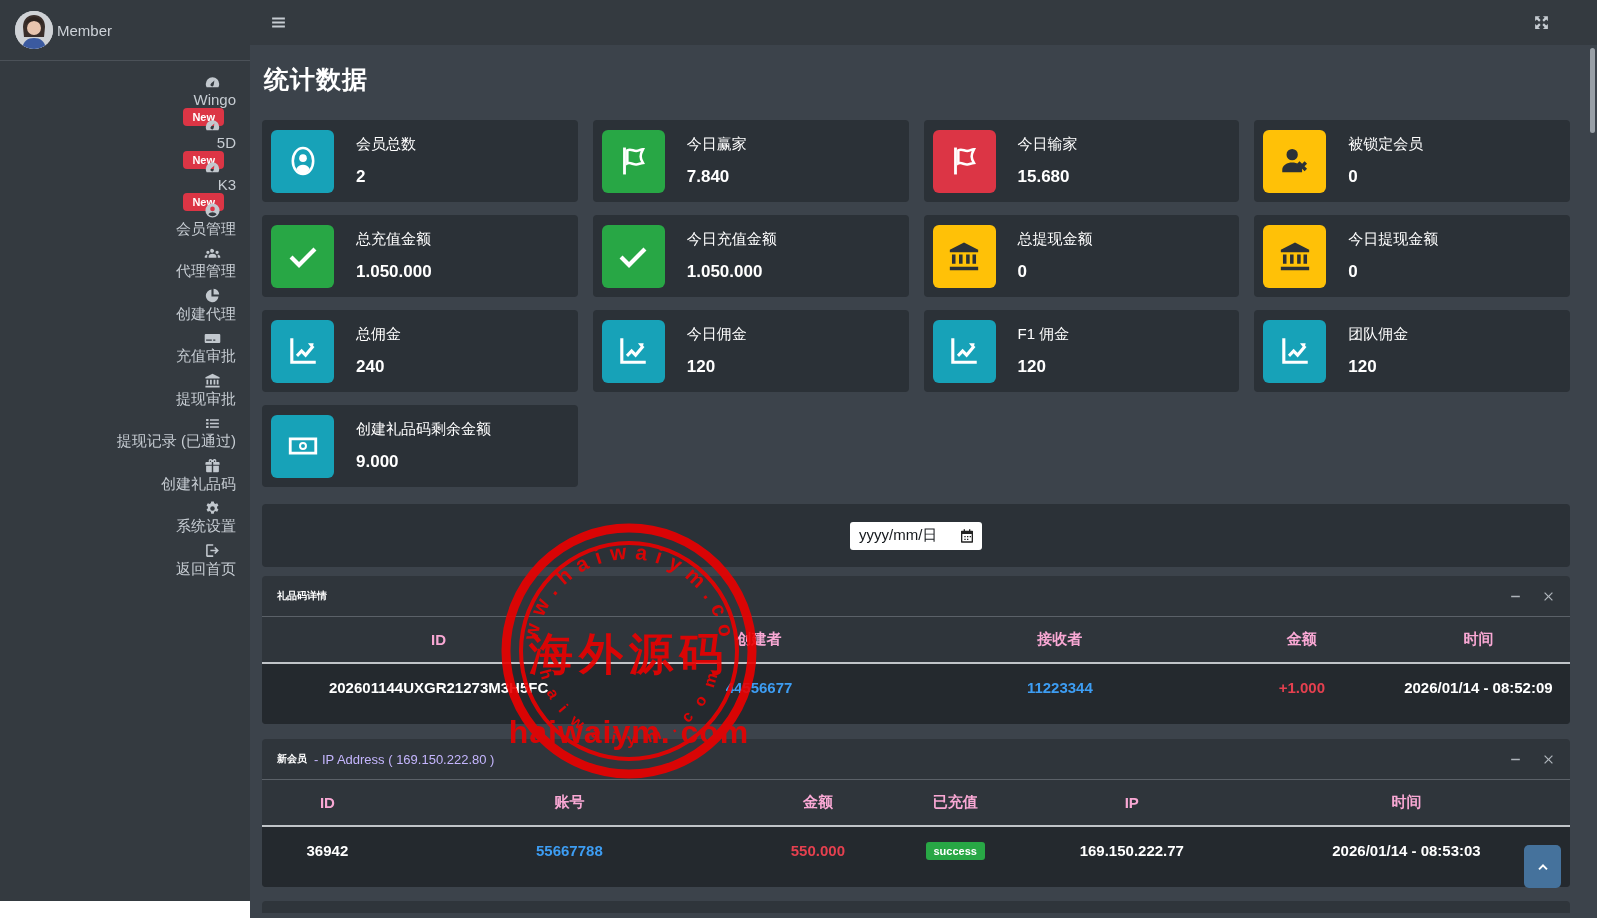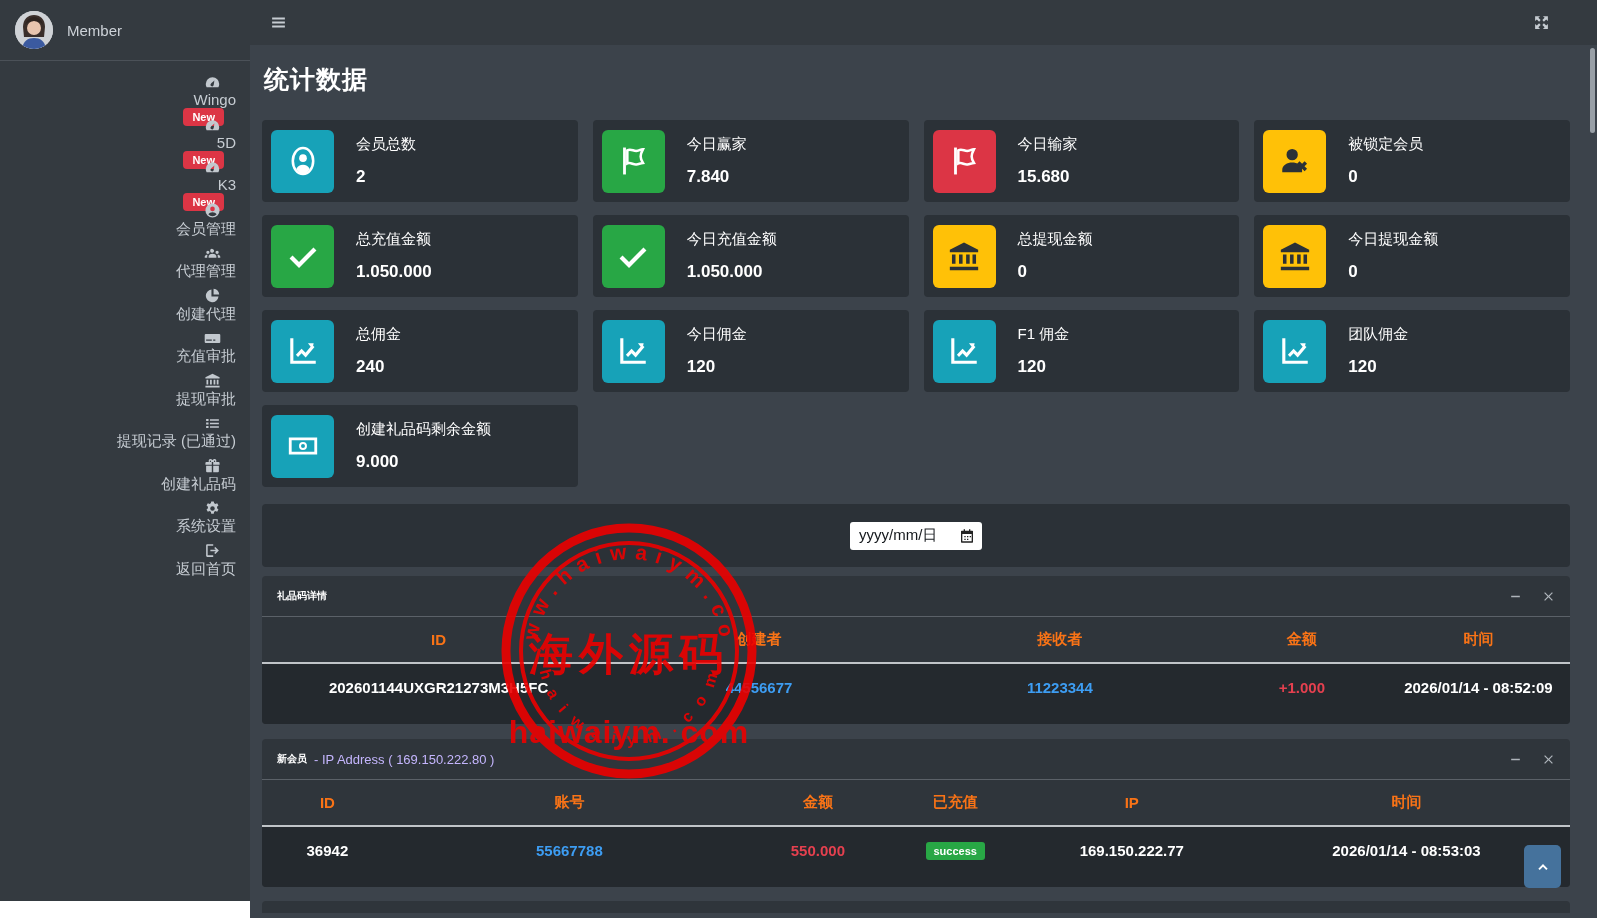--- a/index.html
+++ b/index.html
@@ -2,21 +2,21 @@
 <html><head>
 <meta charset="utf-8">
 <style>
   * { margin:0; padding:0; box-sizing:border-box; }
   html,body { width:1597px; height:918px; }
   body { position:relative; background:#ffffff; font-family:"Liberation Sans",sans-serif; overflow:hidden; }
   svg { fill:currentColor; }
 
   
   .sidebar { position:absolute; left:0; top:0; width:250px; height:901px; background:#343a40; z-index:5; }
-  .brand { height:61px; display:flex; align-items:center; gap:14px; padding:0 15px; border-bottom:1px solid #4b5158; }
+  .brand { height:61px; display:flex; align-items:center; gap:4px; padding:0 15px; border-bottom:1px solid #4b5158; }
   .avatar { width:38px; height:38px; border-radius:50%; overflow:hidden; flex:0 0 38px; background:#cfd2d6; }
   .brand-name { color:#cdd2d8; font-size:15px; }
   .nav { padding-top:13px; }
   .side-item { height:42.5px; display:flex; align-items:flex-end; padding:0 14px 0 24px; color:#c6ccd2; font-size:15px; cursor:pointer;flex-direction:column; }
   .s-icon { width:21px; height:18px; margin-right:13px; display:flex; align-items:center; justify-content:center; color:#c2c8ce; }
   .s-icon svg { width:17px; height:17px; }
   .badge-new { margin-left:auto; background:#dc3545; color:#fff; font-size:11px; font-weight:bold; padding:3px 9px; border-radius:4px; margin-right:12px; }
 
   
   .topbar { position:absolute; left:250px; top:0; right:0; height:45px; background:#343a40; display:flex; align-items:center; justify-content:space-between; padding:0 47px 0 20px; color:#c6ccd2; z-index:4; }
@@ -44,21 +44,21 @@
   .panel-gift { margin-top:9px; }
   .panel-members { margin-top:15px; }
   .panel-head { height:41px; display:flex; align-items:center; padding:0 15px; border-bottom:1px solid #5b6168; }
   .panel-title { color:#fff; font-size:10px; font-weight:bold; }
   .panel-sub { color:#c4b5fd; font-size:13px; margin-left:7px; }
   .panel-tools { margin-left:auto; display:flex; gap:20px; color:#aeb4ba; }
   .panel-tools .pt { cursor:pointer; display:flex; }
   .panel-tools svg { width:13px; height:13px; }
 
   table { width:100%; border-collapse:collapse; table-layout:fixed; }
-  thead th { height:46px; color:#f97316; font-size:15px; font-weight:bold; background:#2f353b; border-bottom:2px solid #c0c4c8; text-align:center; }
+  thead th { height:46px; color:#f9a8d4; font-size:15px; font-weight:bold; background:#2f353b; border-bottom:2px solid #c0c4c8; text-align:center; }
   tbody td { height:48px; background:#24292e; color:#fff; font-size:15px; font-weight:600; text-align:center; overflow:hidden; }
   .panel-foot { height:13px; background:#24292e; }
   .cell-link { color:#3d9df3; cursor:pointer; }
   .cell-red { color:#e5404f; }
   .badge-success { display:inline-block; background:#28a745; color:#fff; font-size:11px; font-weight:bold; padding:3px 8px; border-radius:3px; }
 
   .panel-stub { margin-top:14px; height:12px; background:#2f353b; border-radius:4px 4px 0 0; }
 
   .scroll-top { position:absolute; right:36px; bottom:30px; width:37px; height:43px; background:#45729c; border-radius:5px; color:#fff; display:flex; align-items:center; justify-content:center; z-index:40; cursor:pointer; }
   .scroll-top svg { width:16px; height:16px; }

